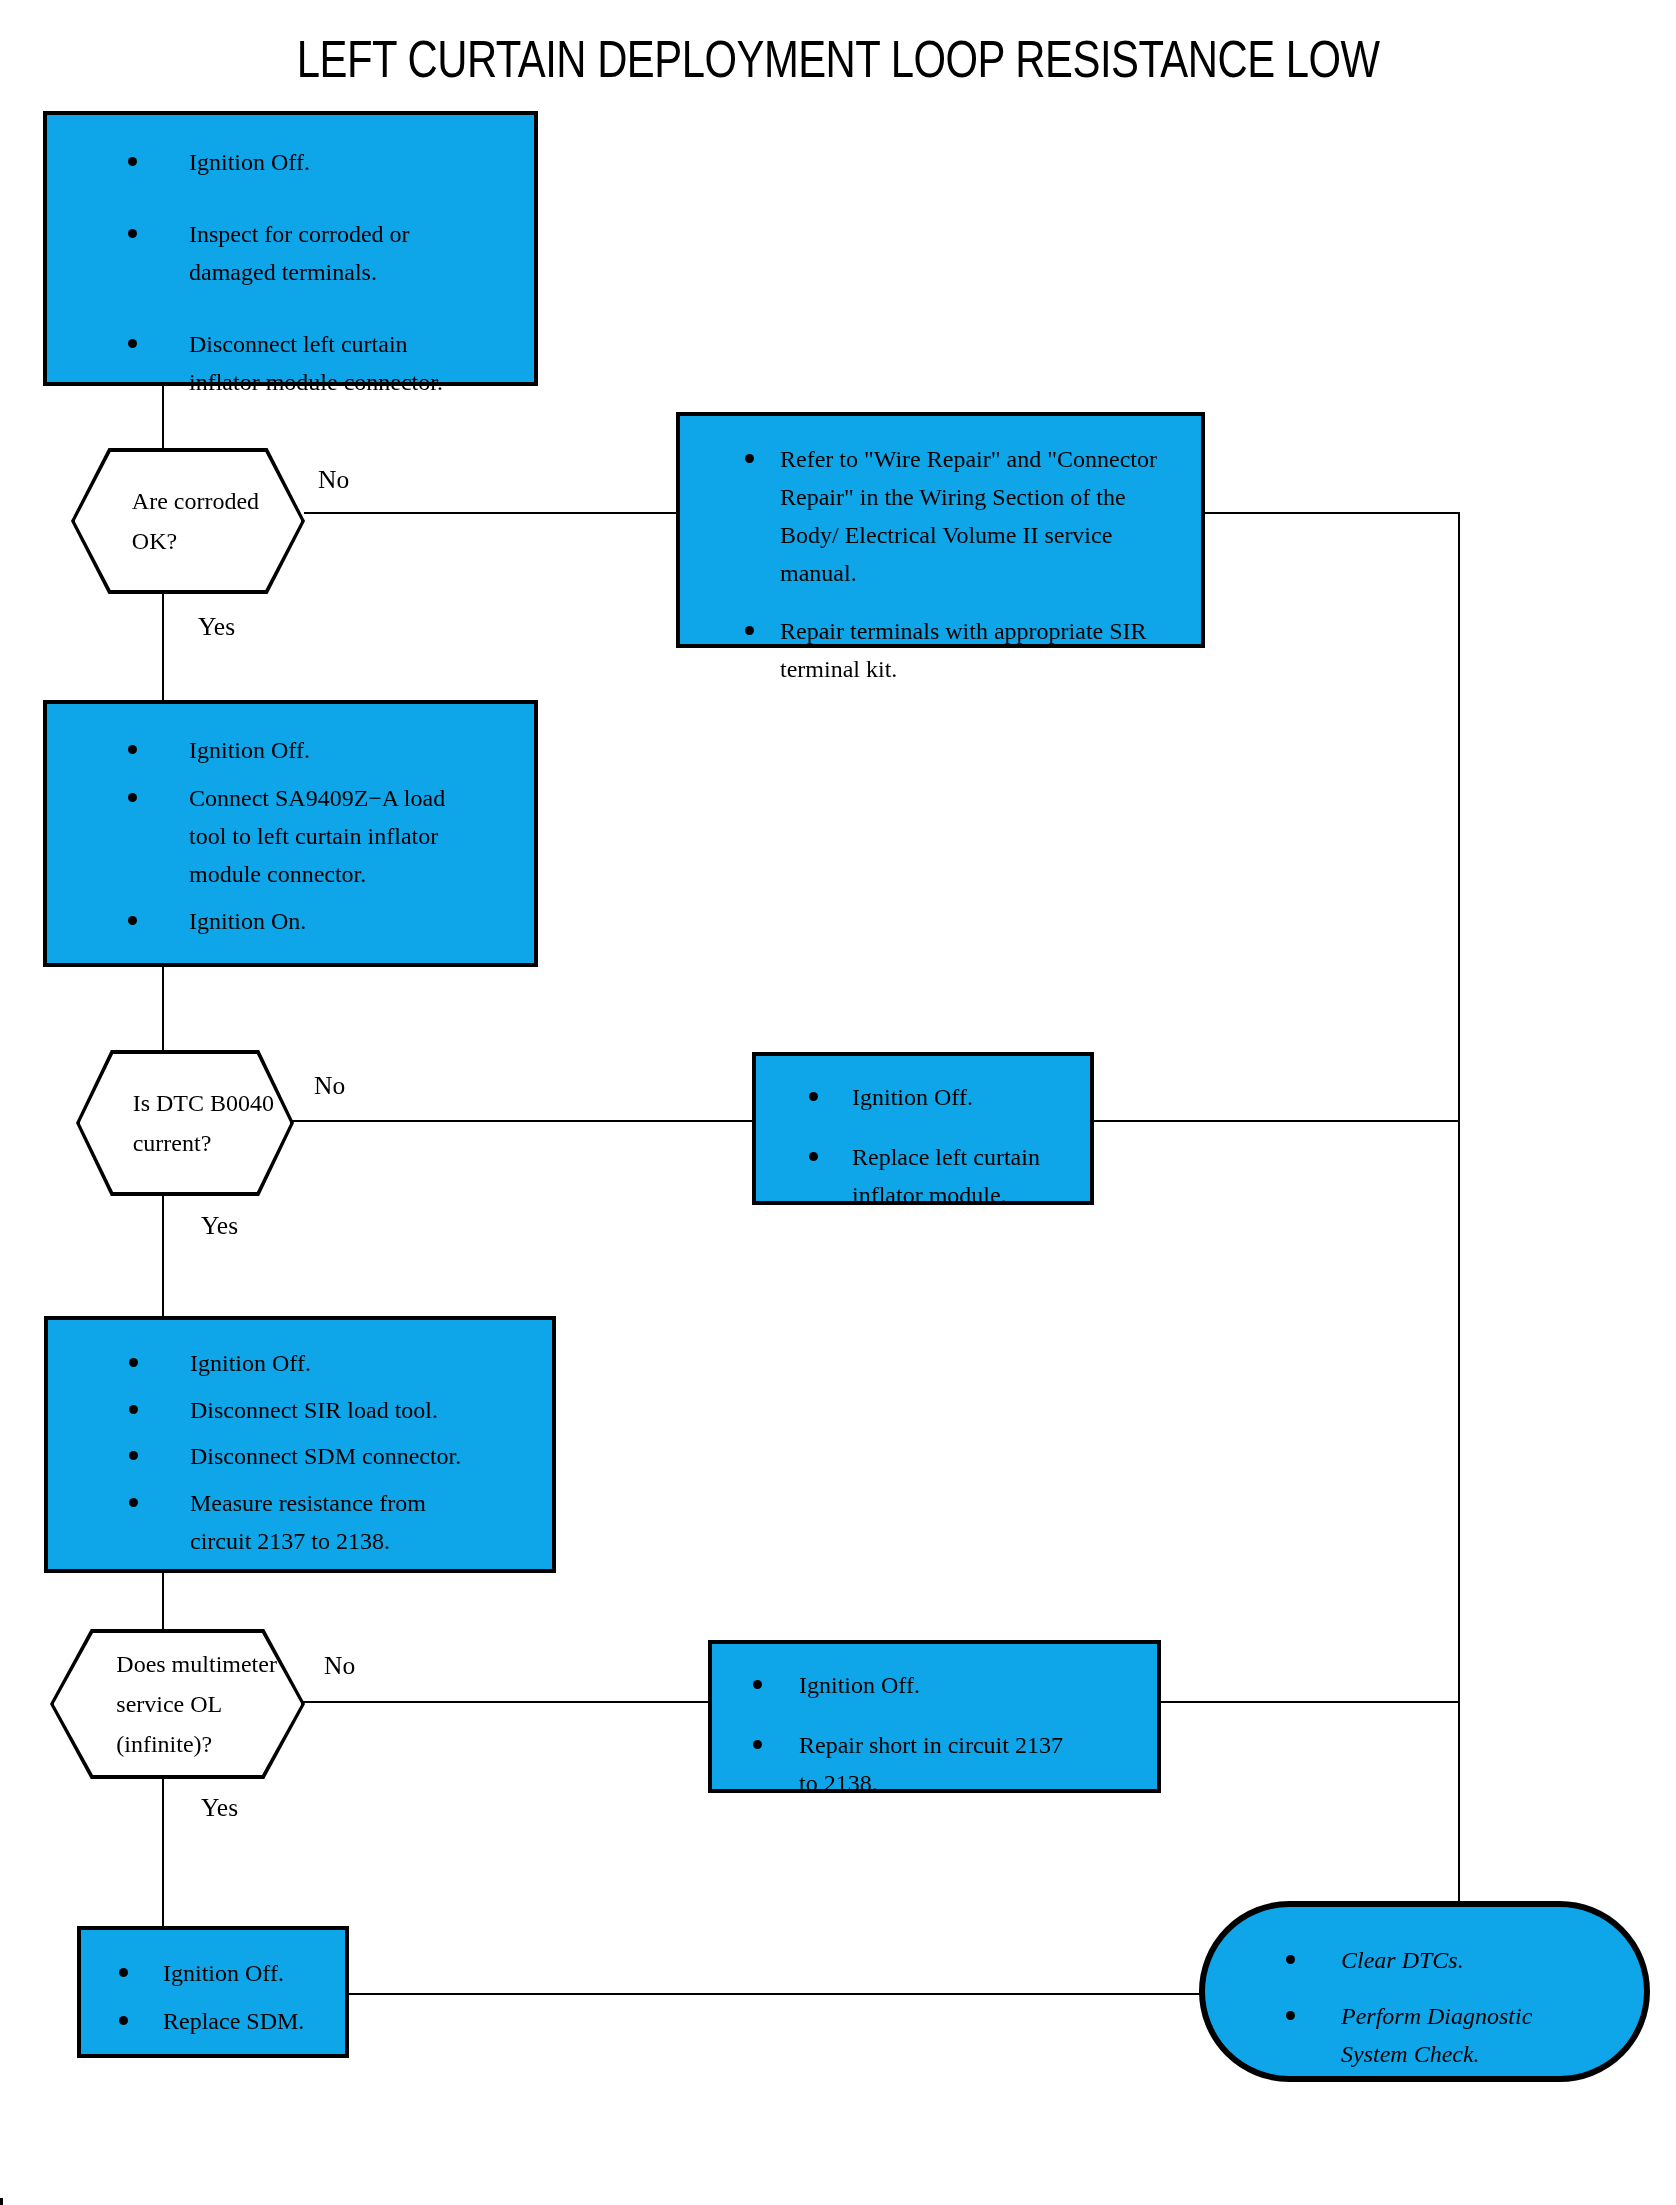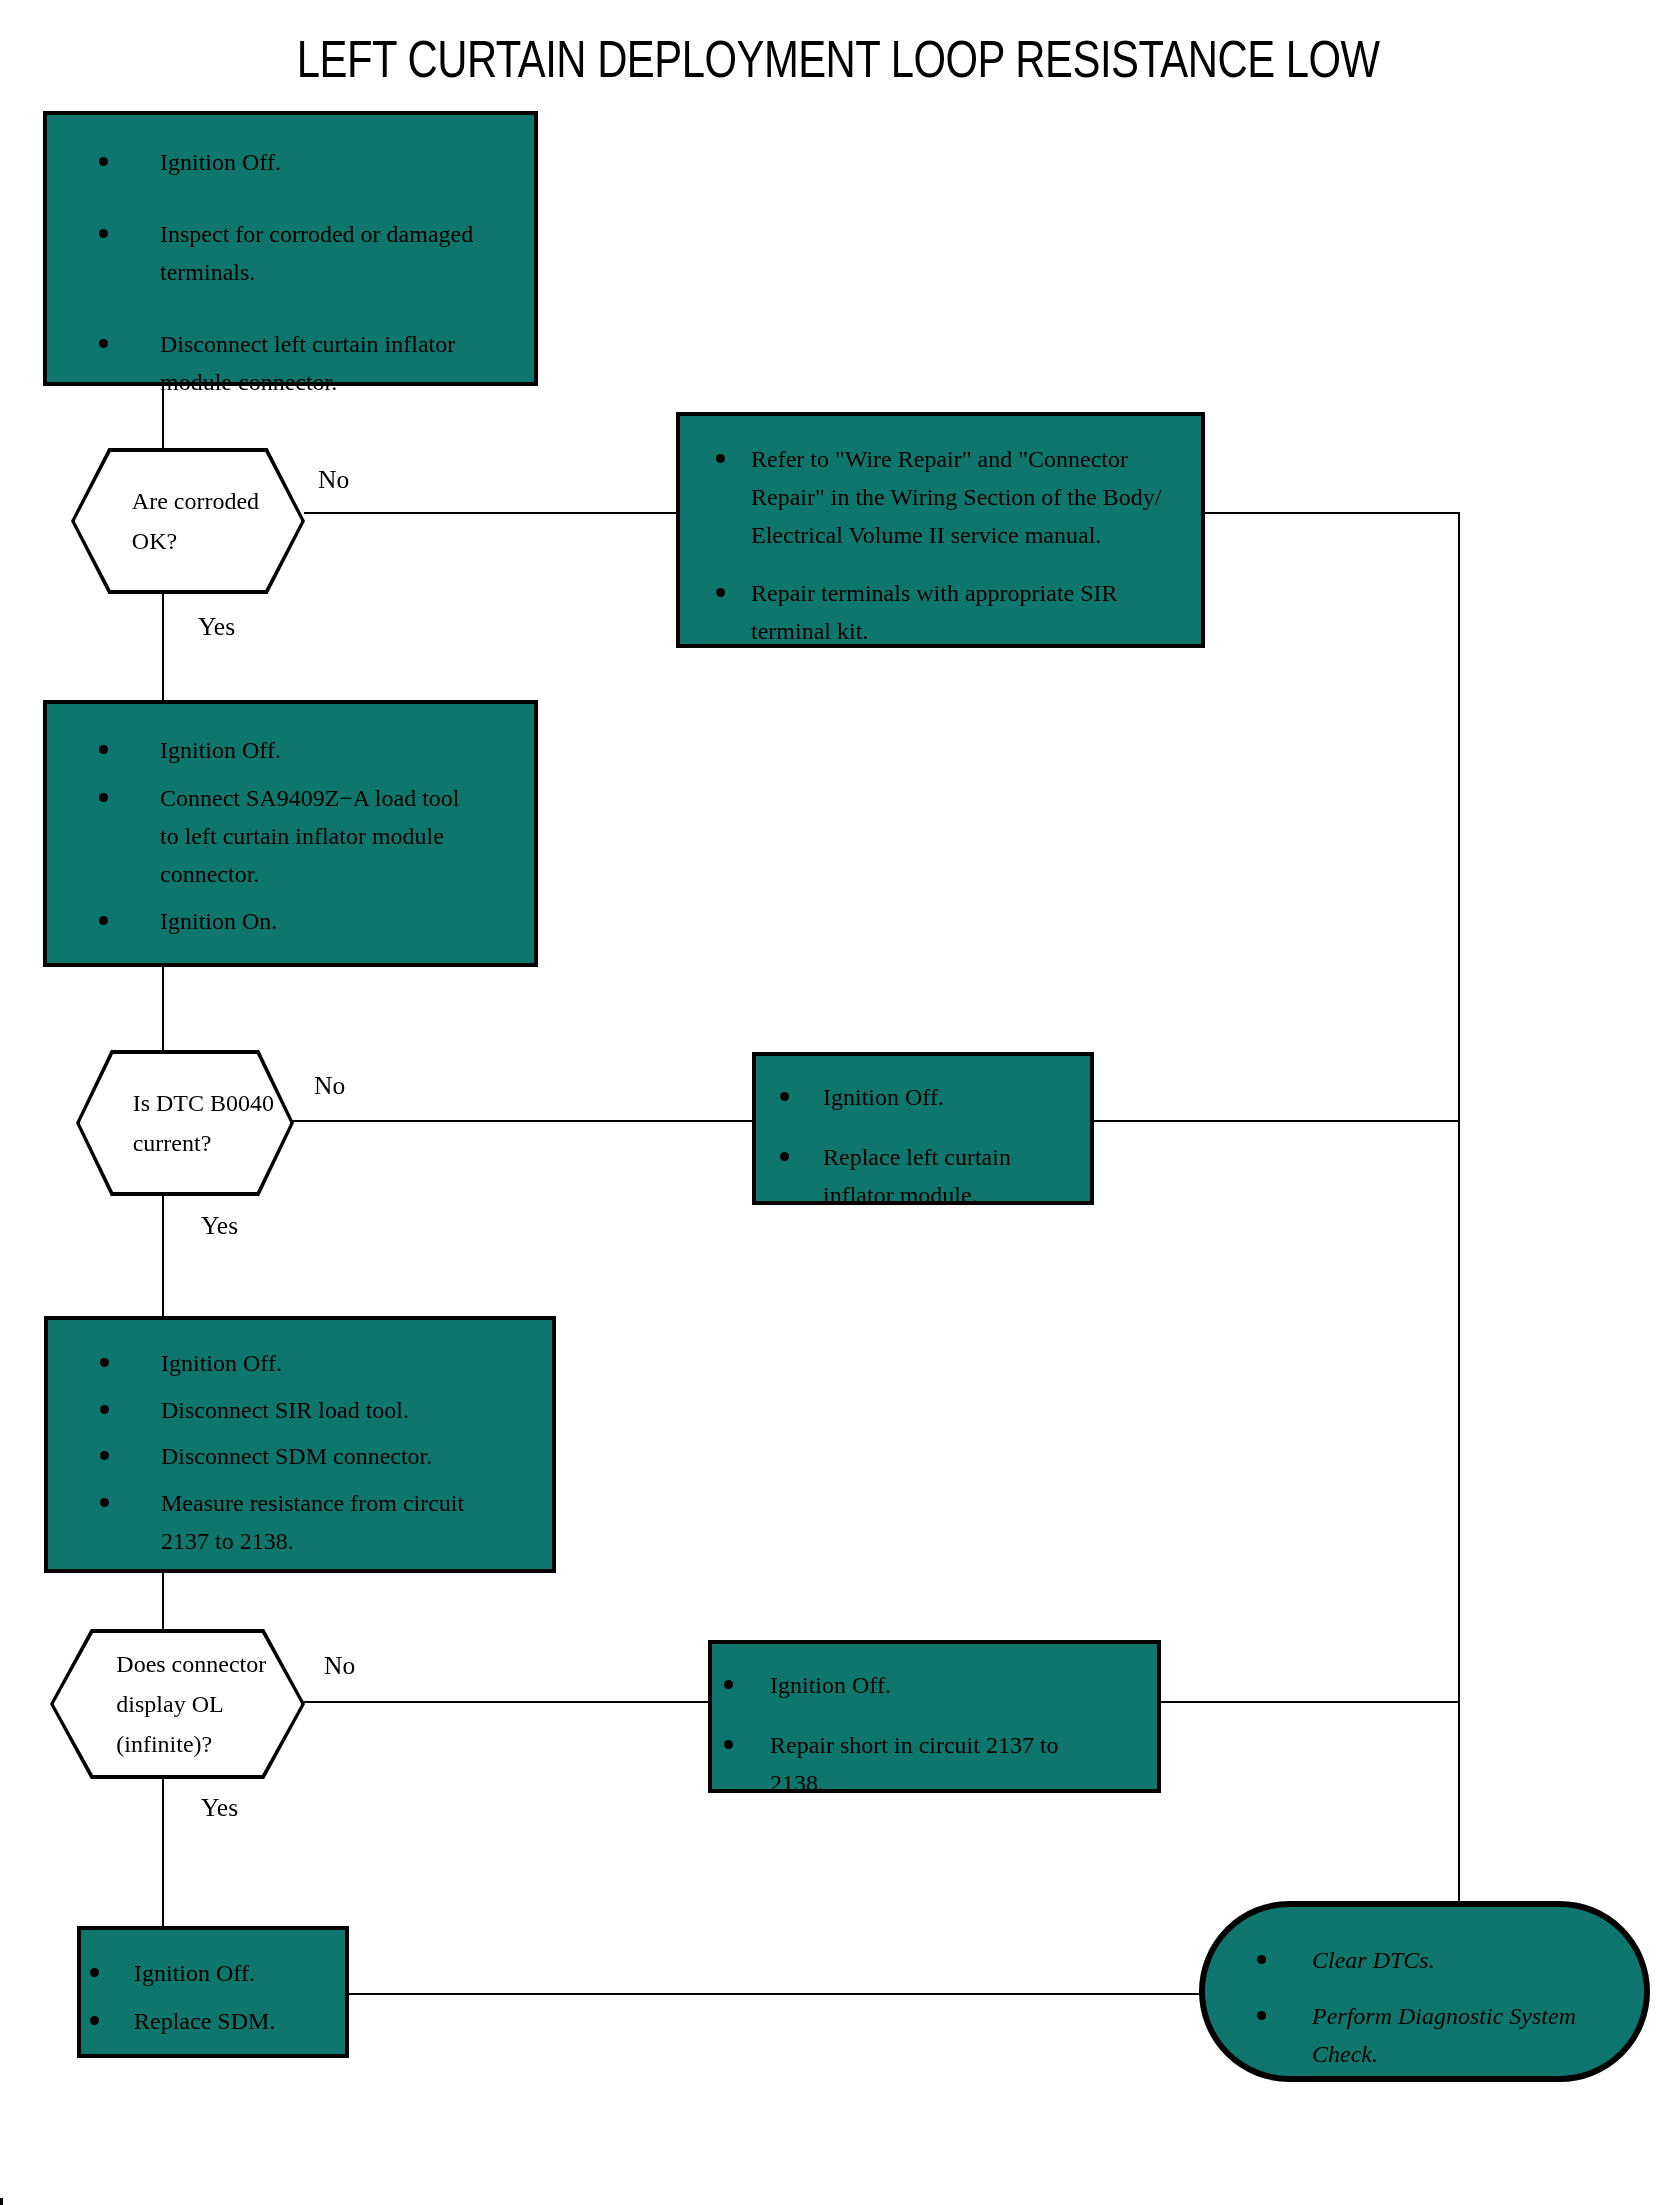--- a/index.html
+++ b/index.html
@@ -26,21 +26,21 @@
   }
 
   
   .line { position: absolute; background: #000; z-index: 1; }
   .h-line { height: 2.4px; }
   .v-line { width: 2.4px; }
 
   
   .box {
     position: absolute; box-sizing: border-box;
-    background: #0f766e; border: 4.3px solid #000; z-index: 2;
+    background: #0ea5e9; border: 4.3px solid #000; z-index: 2; padding-left: 29px;
   }
   .terminal-box { border-width: 6.7px; border-radius: 91px; }
 
   .box ul { margin: 0; list-style: none; }
   .box li {
     position: relative;
     font-size: 24px; line-height: 38px;
   }
   .box li::before {
     content: ""; position: absolute; left: 0; top: 14px;
@@ -139,21 +139,21 @@
 
 <div class="hex" style="left:76px; top:1050px; width:218px; height:146px;">
   <div class="hex-outer"></div>
   <div class="hex-inner"></div>
   <div class="hex-text">Is DTC B0040 current?</div>
 </div>
 
 <div class="hex" style="left:50px; top:1629px; width:255px; height:150px;">
   <div class="hex-outer"></div>
   <div class="hex-inner"></div>
-  <div class="hex-text">Does connector display OL (infinite)?</div>
+  <div class="hex-text">Does multimeter service OL (infinite)?</div>
 </div>
 
 <div class="box" style="left:676px; top:412px; width:529px; height:236px;">
   <ul class="ul-no1">
       <li>Refer to "Wire Repair" and "Connector Repair" in the Wiring Section of the Body/ Electrical Volume II service manual.</li>
       <li>Repair terminals with appropriate SIR terminal kit.</li>
     </ul>
 </div>
 
 <div class="box" style="left:752px; top:1052px; width:342px; height:153px;">

